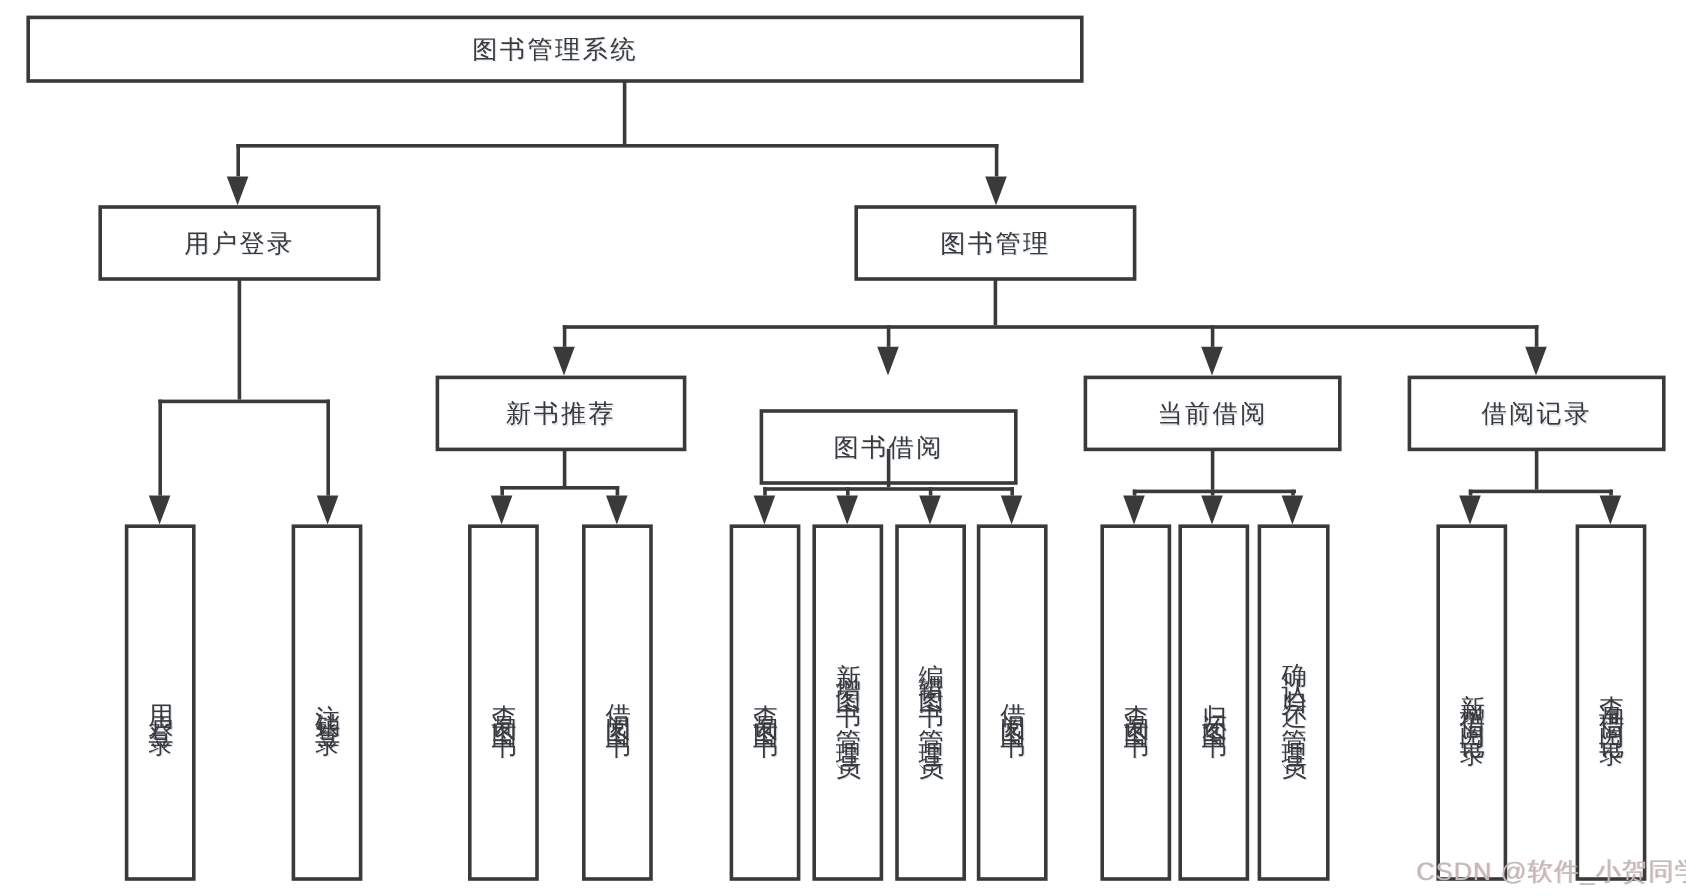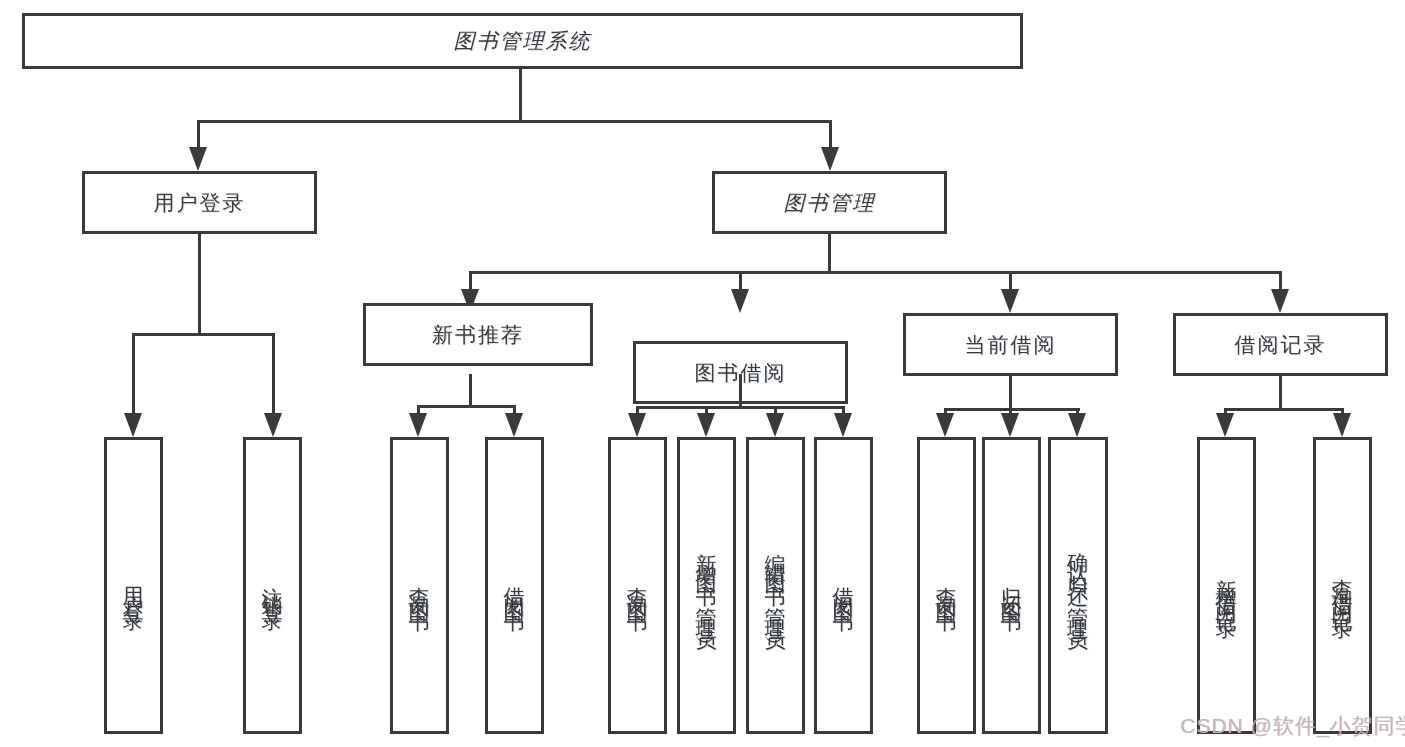--- a/index.html
+++ b/index.html
@@ -59,51 +59,51 @@
     text-shadow: 1px 0 0 rgba(215,80,80,0.35);
     z-index: 6;
     white-space: nowrap;
   }
 </style>
 </head>
 <body>
 
 <div class="canvas">
 
-  <div class="box" style="left:22px; top:13px; width:1001px; height:56px;font-style:italic;">图书管理系统</div>
+  <div class="box" style="left:22px; top:13px; width:881px; height:56px;">图书管理系统</div>
 
   <div class="vline" style="left:519px; top:67px; height:53px;"></div>
   <div class="hline" style="left:197px; top:120px; width:635px;"></div>
   <div class="vline" style="left:197px; top:120px; height:27px;"></div>
   <div class="arrow" style="left:189px; top:147px;"></div>
   <div class="vline" style="left:829px; top:120px; height:27px;"></div>
   <div class="arrow" style="left:821px; top:147px;"></div>
 
   <div class="box" style="left:82px; top:171px; width:235px; height:63px;">用户登录</div>
-  <div class="box" style="left:712px; top:171px; width:235px; height:63px;font-style:italic;">图书管理</div>
+  <div class="box" style="left:712px; top:171px; width:235px; height:63px;">图书管理</div>
 
   <div class="vline" style="left:198px; top:232px; height:101px;"></div>
   <div class="hline" style="left:132px; top:333px; width:143px;"></div>
   <div class="vline" style="left:132px; top:333px; height:80px;"></div>
   <div class="arrow" style="left:124px; top:413px;"></div>
   <div class="vline" style="left:272px; top:333px; height:80px;"></div>
   <div class="arrow" style="left:264px; top:413px;"></div>
 
   <div class="vline" style="left:828px; top:232px; height:39px;"></div>
   <div class="hline" style="left:469px; top:271px; width:813px;"></div>
   <div class="vline" style="left:469px; top:271px; height:18px;"></div>
   <div class="arrow" style="left:461px; top:289px;"></div>
   <div class="vline" style="left:739px; top:271px; height:18px;"></div>
   <div class="arrow" style="left:731px; top:289px;"></div>
   <div class="vline" style="left:1009px; top:271px; height:18px;"></div>
   <div class="arrow" style="left:1001px; top:289px;"></div>
   <div class="vline" style="left:1279px; top:271px; height:18px;"></div>
   <div class="arrow" style="left:1271px; top:289px;"></div>
 
-  <div class="box" style="left:363px; top:303px; width:230px; height:63px;">新书推荐</div>
+  <div class="box" style="left:363px; top:313px; width:209px; height:63px;">新书推荐</div>
   <div class="box" style="left:633px; top:313px; width:215px; height:63px;margin-top:28px;">图书借阅</div>
   <div class="box" style="left:903px; top:313px; width:215px; height:63px;">当前借阅</div>
   <div class="box" style="left:1173px; top:313px; width:215px; height:63px;">借阅记录</div>
 
   <div class="vline" style="left:469px; top:374px; height:31px;"></div>
   <div class="hline" style="left:417px; top:405px; width:99px;"></div>
   <div class="vline" style="left:417px; top:405px; height:8px;"></div>
   <div class="arrow" style="left:409px; top:413px;"></div>
   <div class="vline" style="left:513px; top:405px; height:8px;"></div>
   <div class="arrow" style="left:505px; top:413px;"></div>

